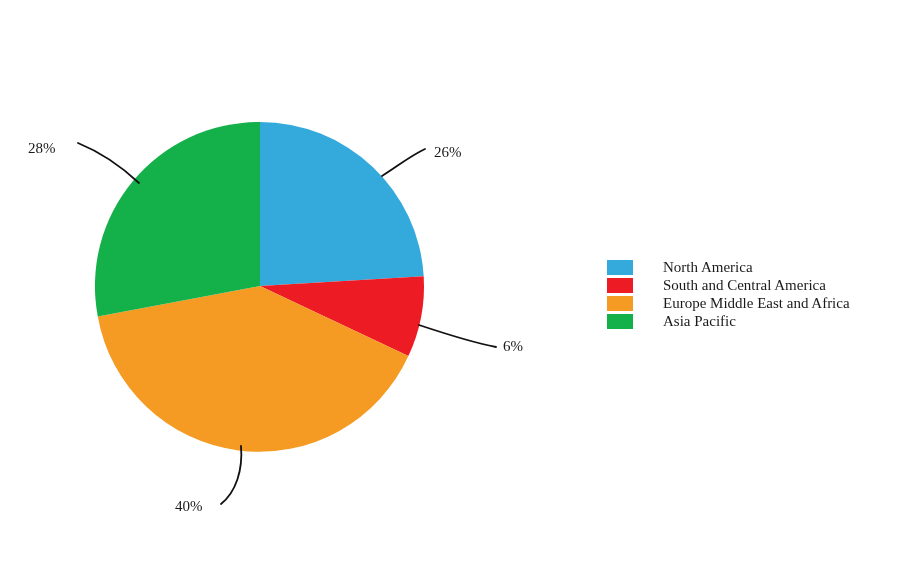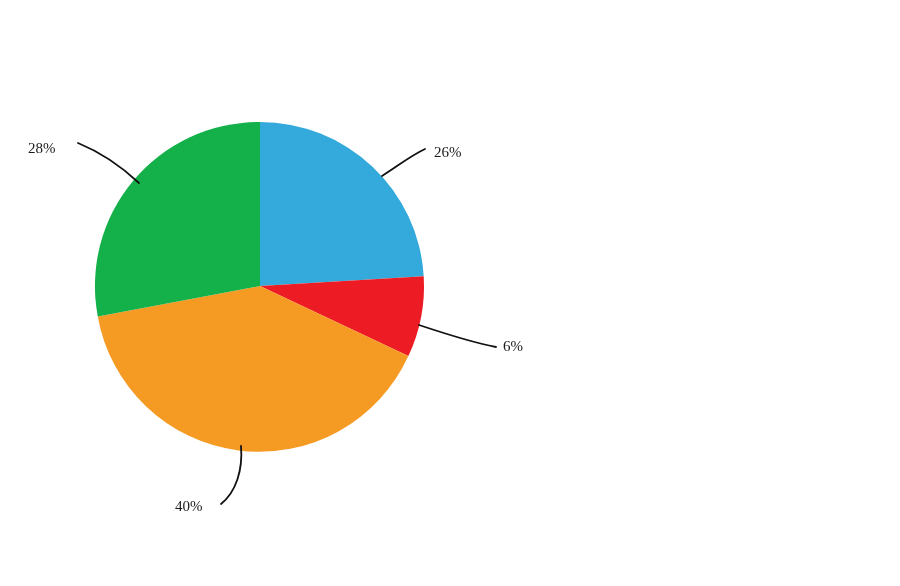--- a/index.html
+++ b/index.html
@@ -88,14 +88,37 @@
 
     <g>
       <text class="pct-label" x="434" y="157">26%</text>
       <text class="pct-label" x="503" y="351">6%</text>
       <text class="pct-label" x="175" y="511">40%</text>
       <text class="pct-label" x="28" y="153">28%</text>
     </g>
 
   </svg>
 
+  <div id="legend">
+
+    <div class="legend-row">
+      <span class="legend-swatch" style="background-color: rgb(52, 170, 220);"></span>
+      <span class="legend-label">North America</span>
+    </div>
+
+    <div class="legend-row">
+      <span class="legend-swatch" style="background-color: rgb(237, 28, 36);"></span>
+      <span class="legend-label">South and Central America</span>
+    </div>
+
+    <div class="legend-row">
+      <span class="legend-swatch" style="background-color: rgb(245, 154, 35);"></span>
+      <span class="legend-label">Europe Middle East and Africa</span>
+    </div>
+
+    <div class="legend-row">
+      <span class="legend-swatch" style="background-color: rgb(20, 176, 74);"></span>
+      <span class="legend-label">Asia Pacific</span>
+    </div>
+
+  </div>
 
 </div>
 
 </body></html>

